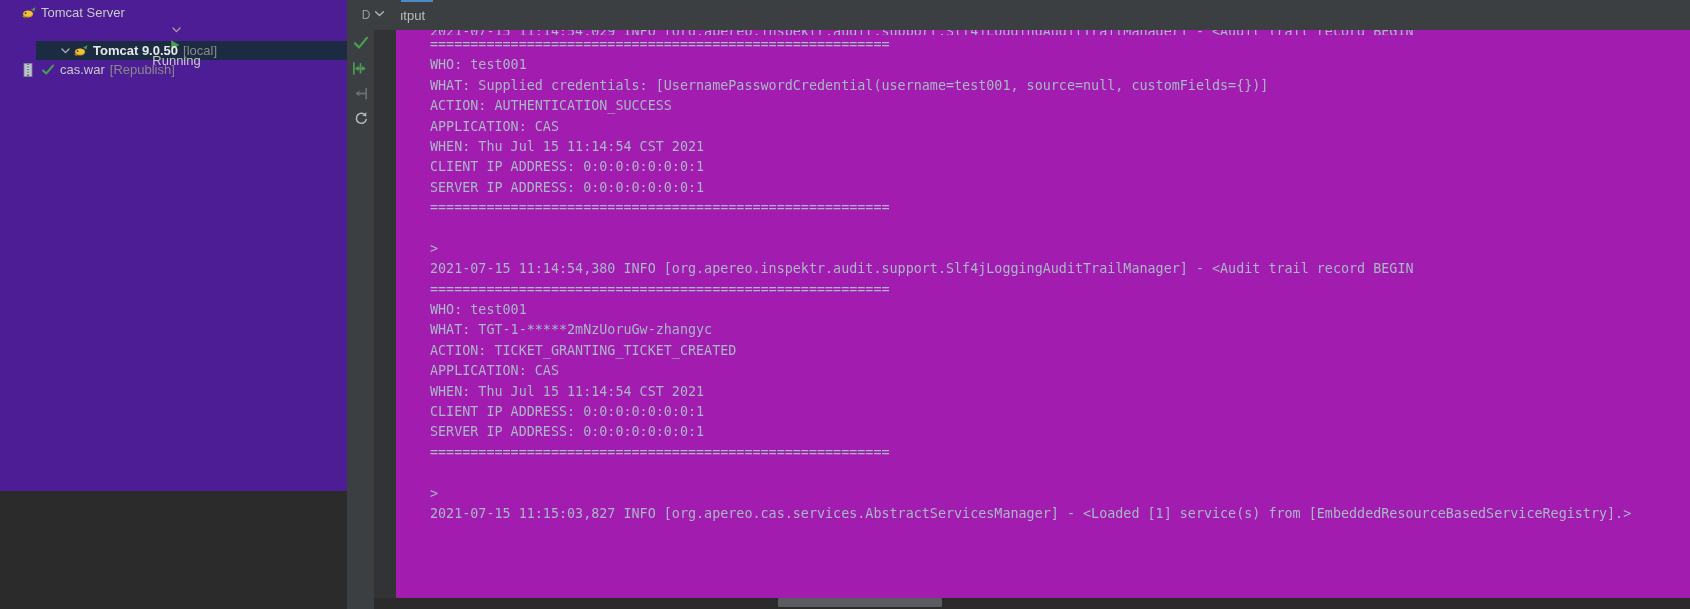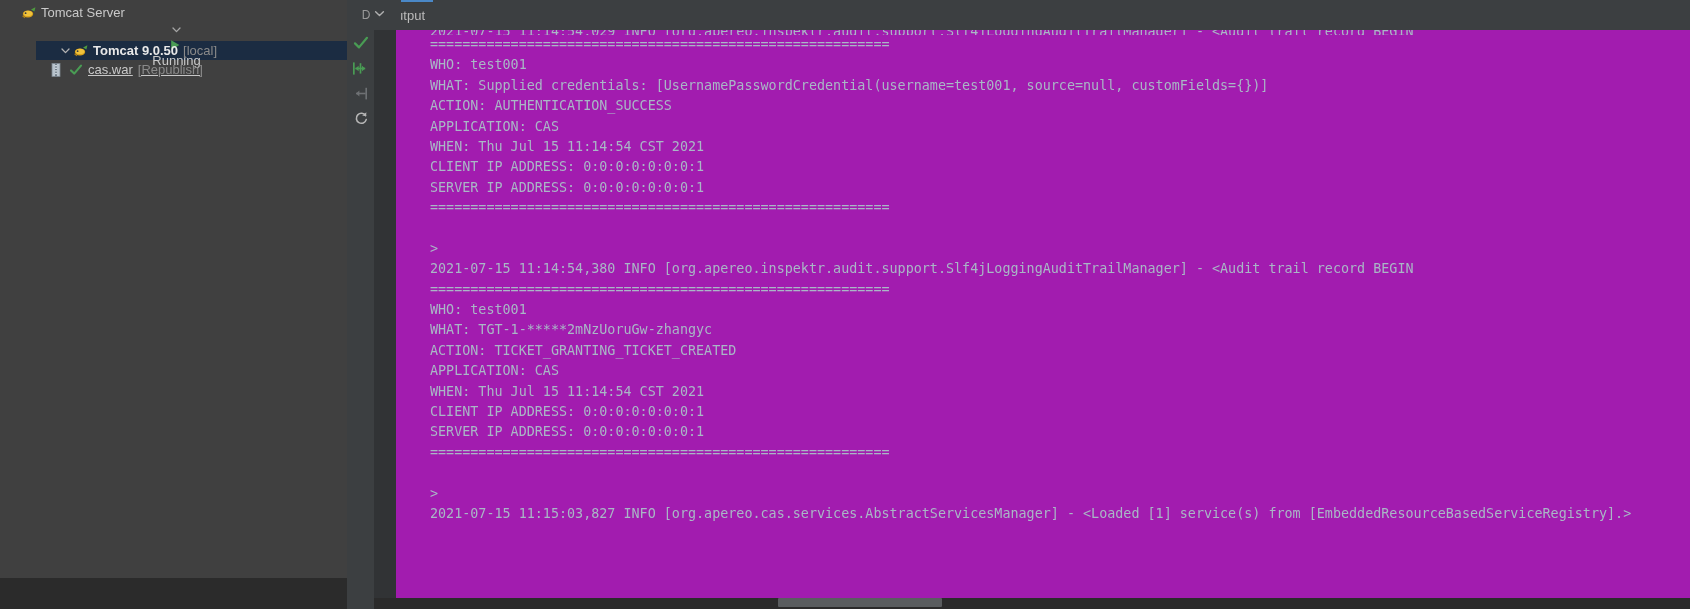--- a/index.html
+++ b/index.html
@@ -18,22 +18,22 @@
   .app {
     display: flex;
     width: 1690px;
     height: 609px;
     position: relative;
   }
 
   
   .servers-panel {
     width: 347px;
-    height: 578px;
-    background: #404040;
+    height: 491px;
+    background: #4c1d95;
     box-sizing: border-box;
     position: relative;
     flex: 0 0 347px;
   }
   .tree {
     padding-top: 3px;
   }
   .tree-row {
     height: 19px;
     display: flex;
@@ -43,21 +43,21 @@
     color: #c7c7c7;
     padding-left: 4px;
     box-sizing: border-box;
   }
   .tree-row.selected {
     background: #1b2c42;
   }
   .indent-0 { padding-left: 6px; }
   .indent-1 { padding-left: 6px; flex-direction: column; }
   .indent-2 { padding-left: 22px; margin-left: 36px; }
-  .indent-3 { padding-left: 48px; text-decoration: underline; }
+  .indent-3 { padding-left: 20px; }
 
   .twisty {
     width: 15px;
     height: 15px;
     display: inline-flex;
     align-items: center;
     justify-content: center;
     flex: 0 0 15px;
   }
   .twisty svg { display: block; }

